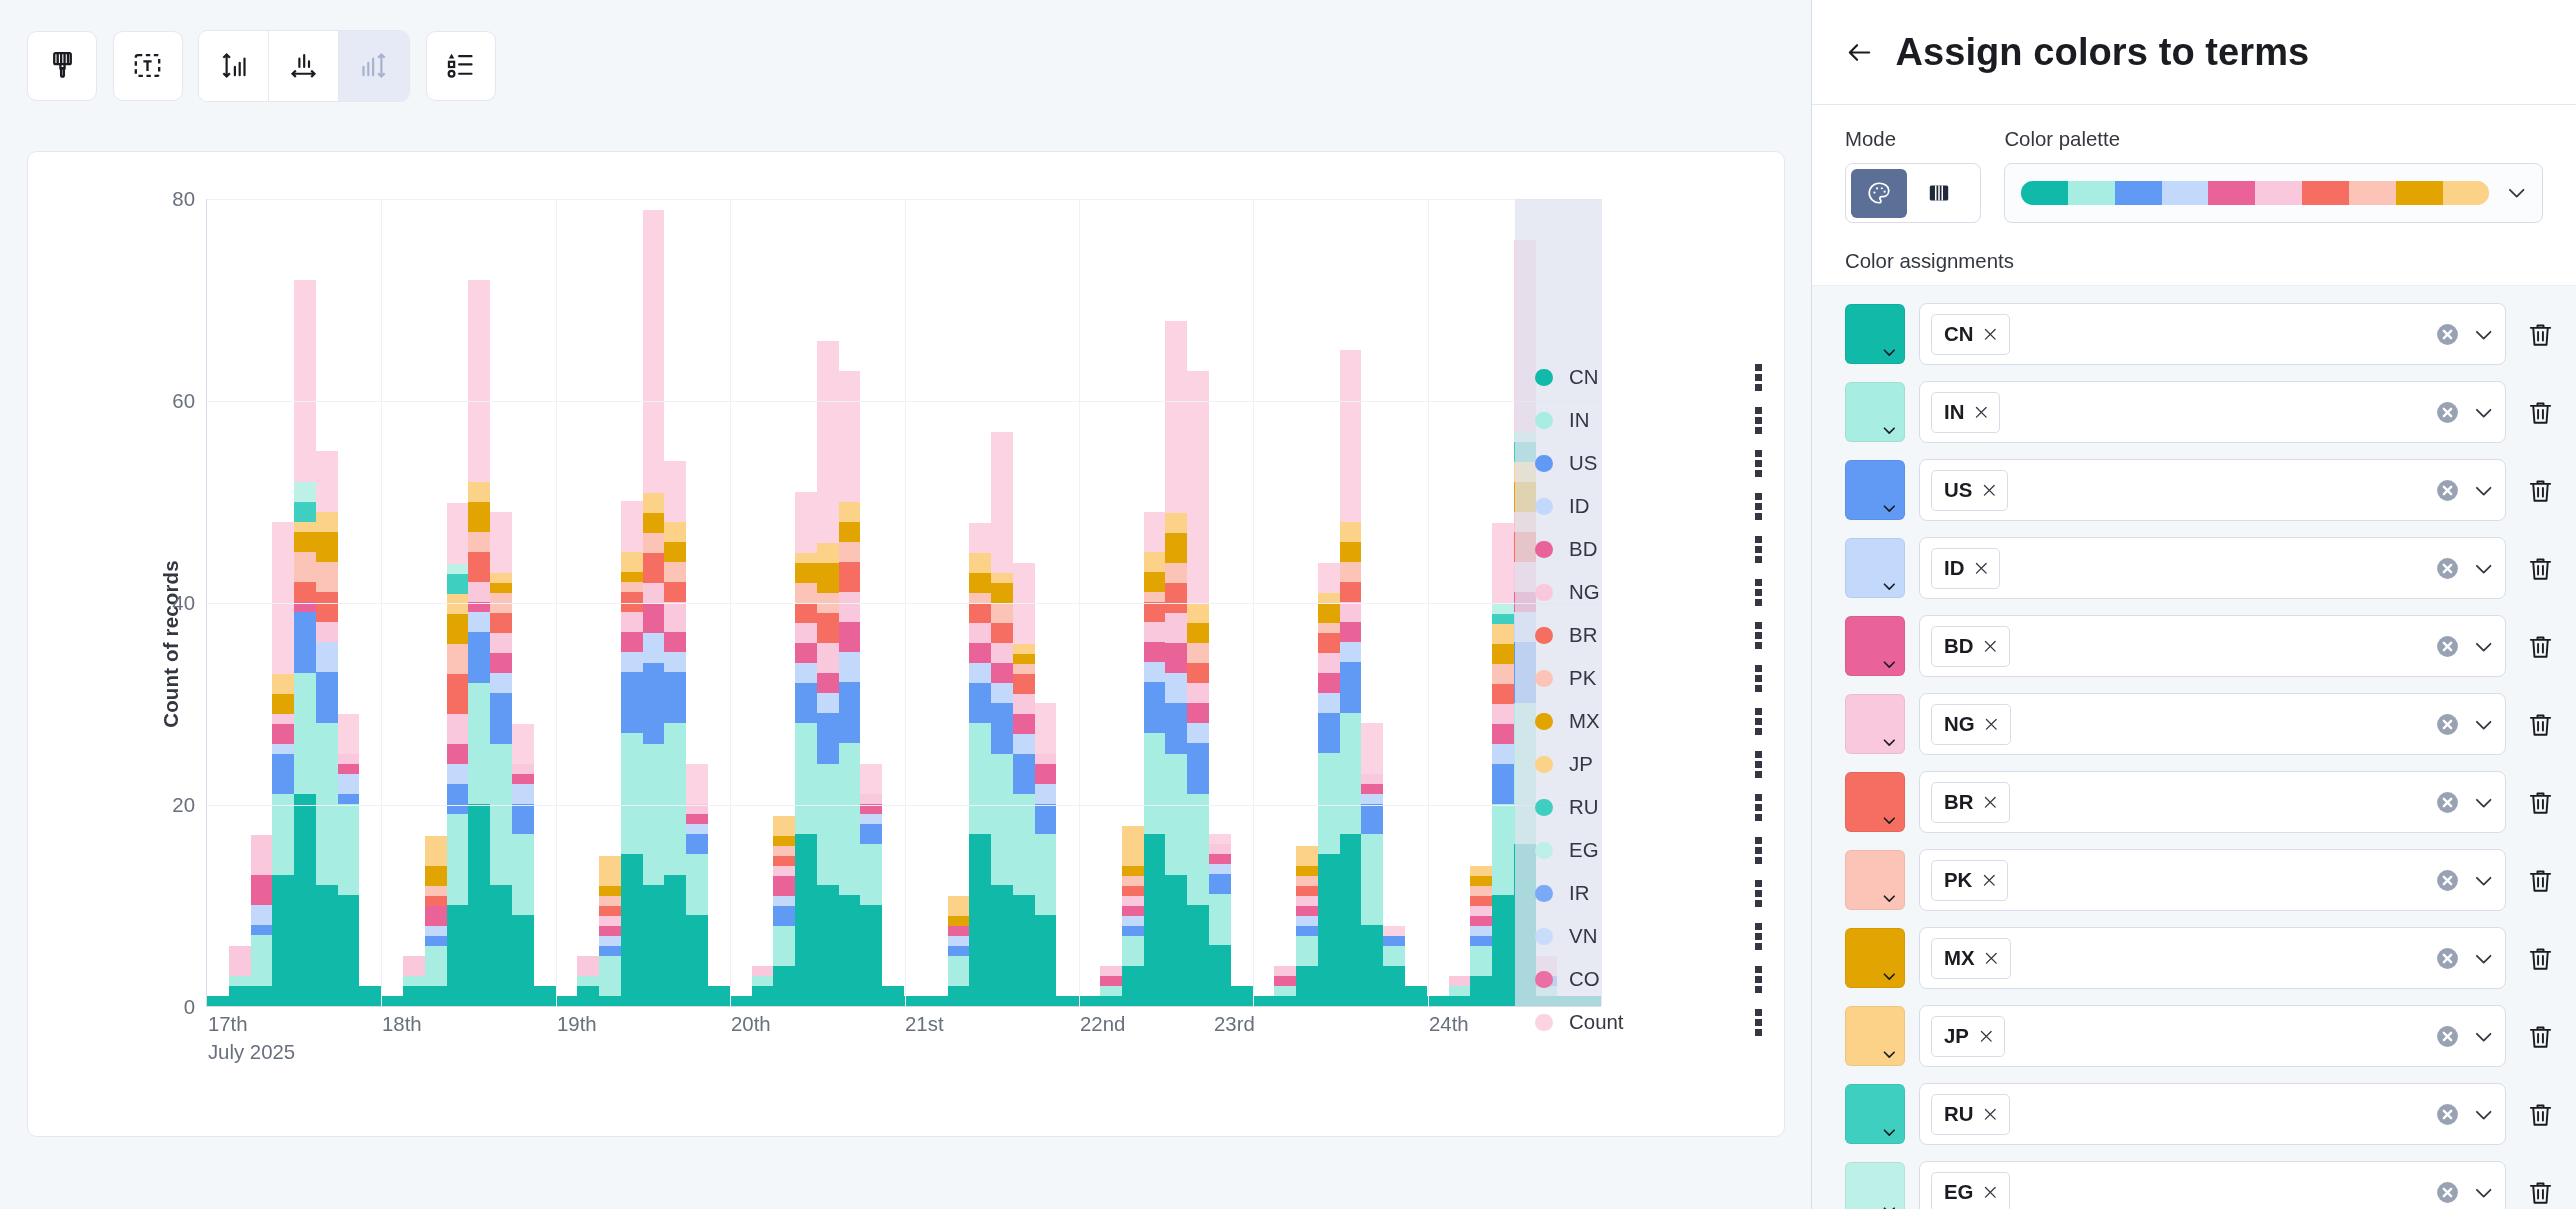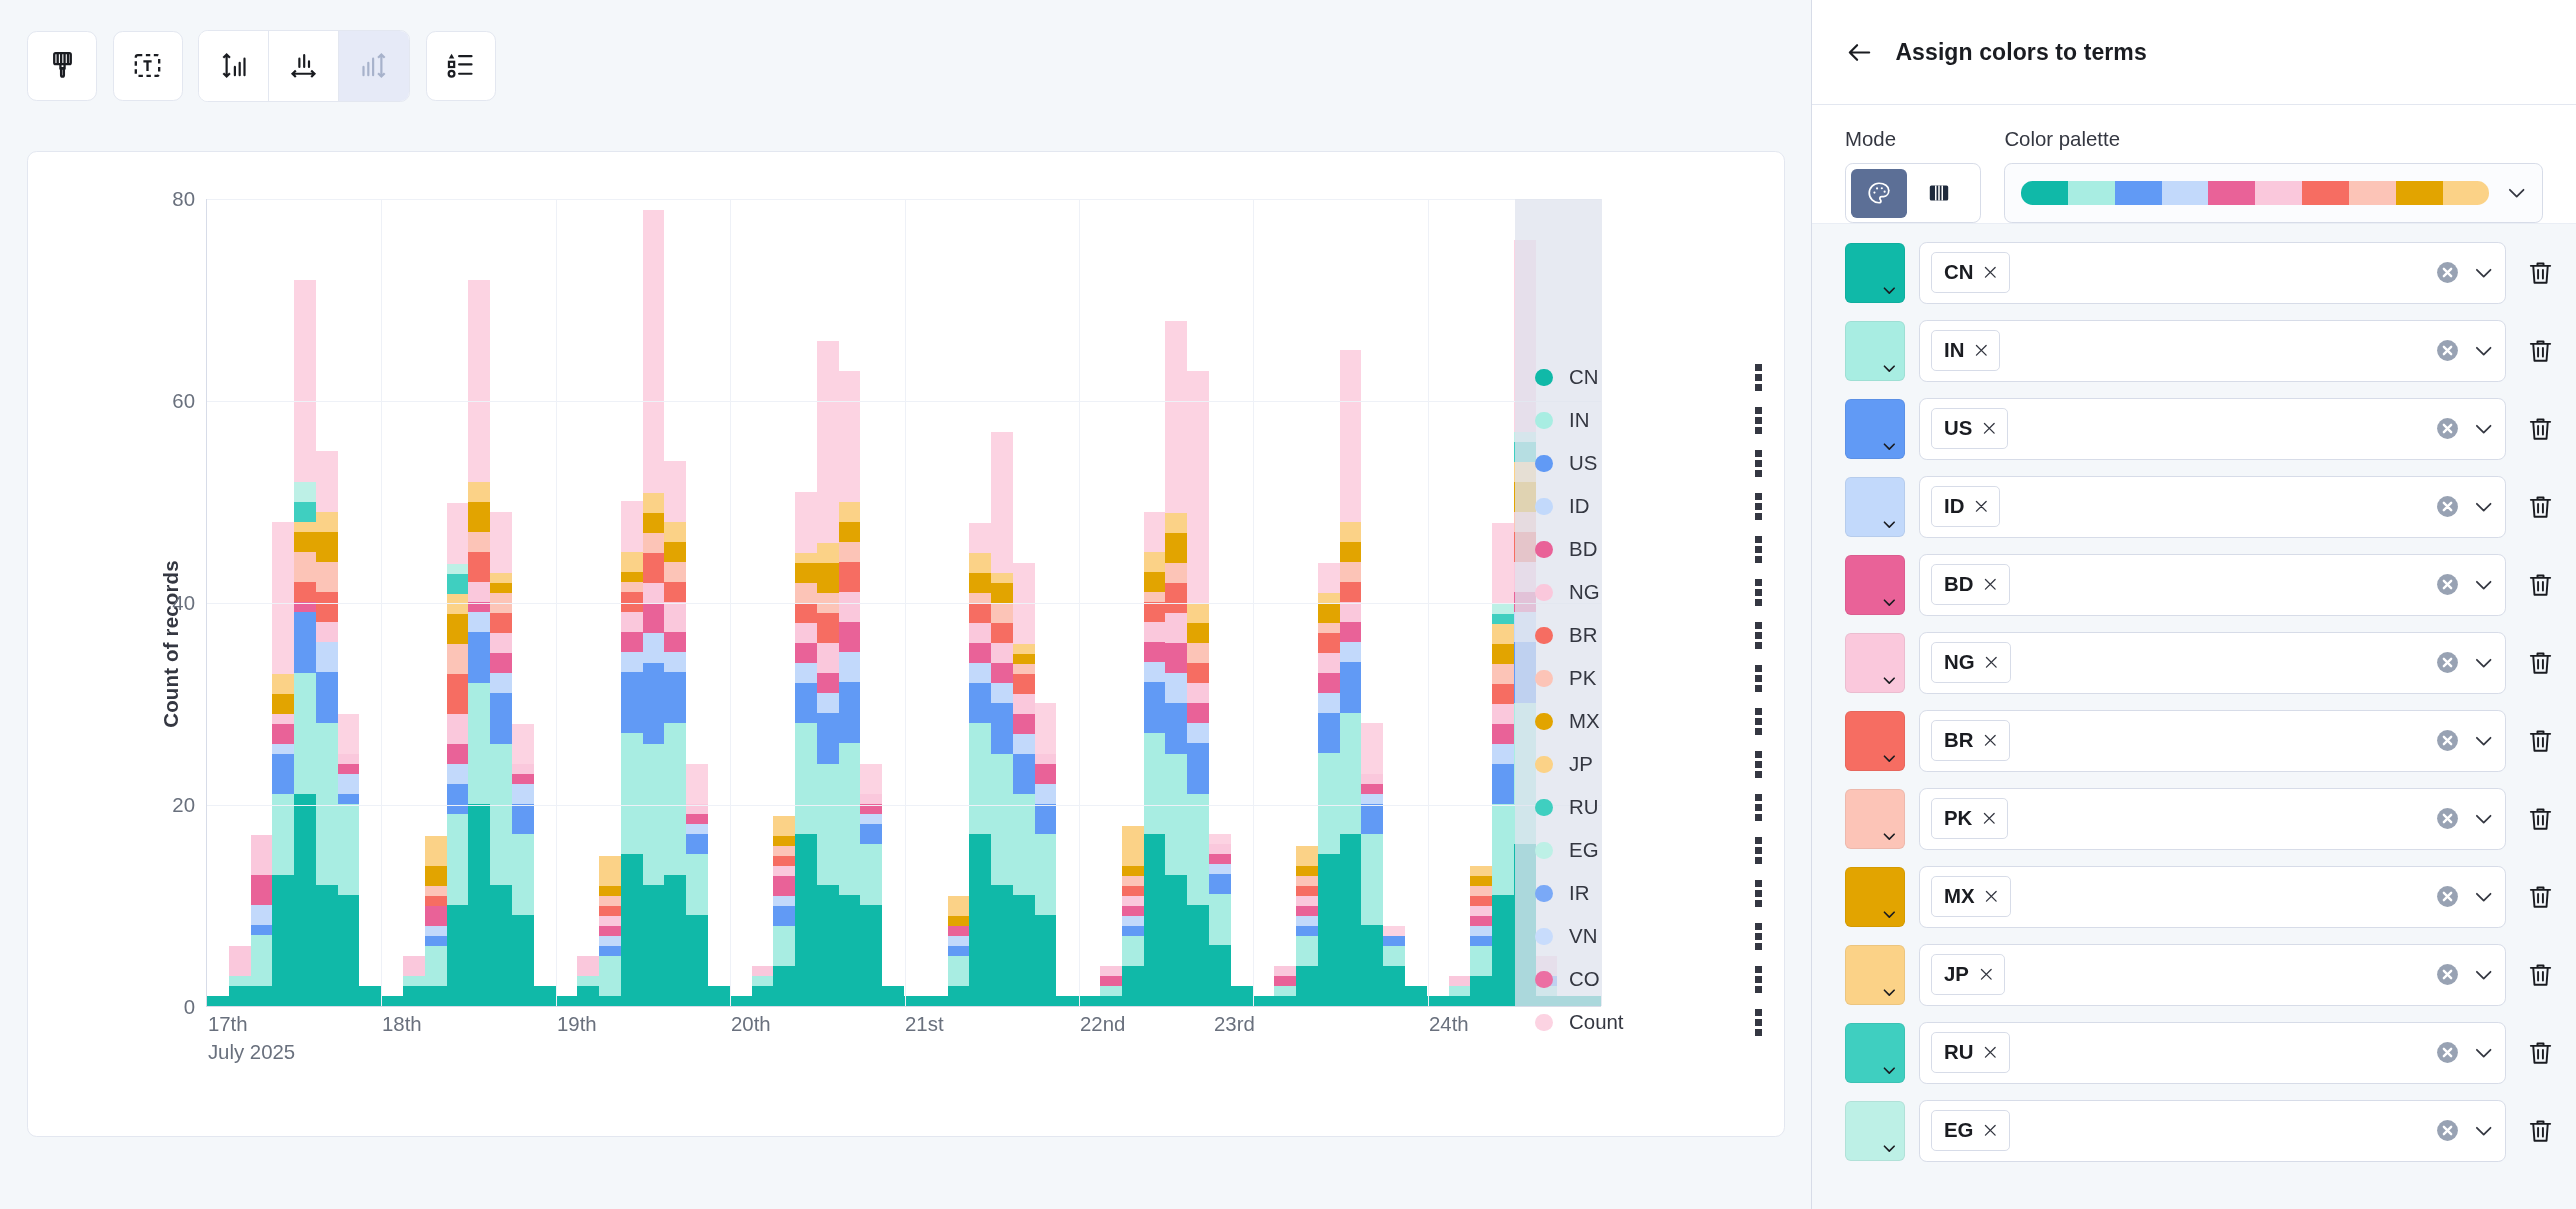--- a/index.html
+++ b/index.html
@@ -146,21 +146,21 @@
   }
   .panel-header {
     height: 105px;
     display: flex; align-items: center;
     gap: 21.4px;
     padding: 0 33px;
     border-bottom: 1px solid #e3e7f0;
     flex: 0 0 105px;
   }
   .back-arrow { width: 29px; height: 29px; cursor: pointer; flex: 0 0 29px; }
-  .panel-title { font-size: 23px; font-weight: bold; color: #1a1c21; letter-spacing: 0.1px; }
+  .panel-title { font-size: 38px; font-weight: bold; color: #1a1c21; letter-spacing: 0.1px; }
 
   .panel-body { flex: 1 1 auto; overflow: hidden; position: relative; }
 
   .field-row {
     display: flex; align-items: flex-end; gap: 23.4px;
     padding: 23.4px 33px 0 33px;
   }
   .field { flex: 1 1 auto; }
   .field-label { font-size: 20.4px; color: #343741; margin-bottom: 11.7px; }
   .palette-select {
@@ -1078,20 +1078,21 @@
                 <span style="background: rgb(226, 164, 0);"></span>
                 <span style="background: rgb(251, 210, 135);"></span>
               </div>
             <svg class="chev-down" viewBox="0 0 24 24" fill="none" stroke="#343741" stroke-width="1.8" stroke-linecap="round" stroke-linejoin="round">
                 <path d="M5 9l7 7 7-7"></path>
               </svg>
           </div>
         </div>
       </div>
 
+      <div class="assign-title">Color assignments</div>
 
       <div class="assign-list" id="assign-list">
           <div class="assign-row">
             <div class="swatch" style="background:#10b9a8">
               <svg class="sw-chev" viewBox="0 0 24 24" fill="none" stroke="#1a1c21" stroke-width="2.4" stroke-linecap="round" stroke-linejoin="round">
                 <path d="M5 9l7 7 7-7"></path>
               </svg>
             </div>
             <div class="combo">
               <span class="pill">

